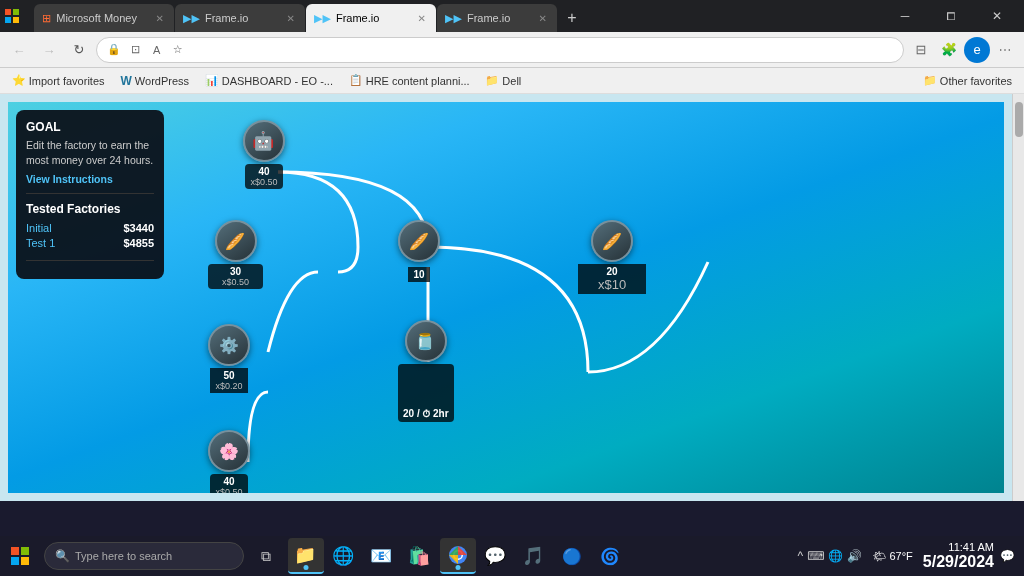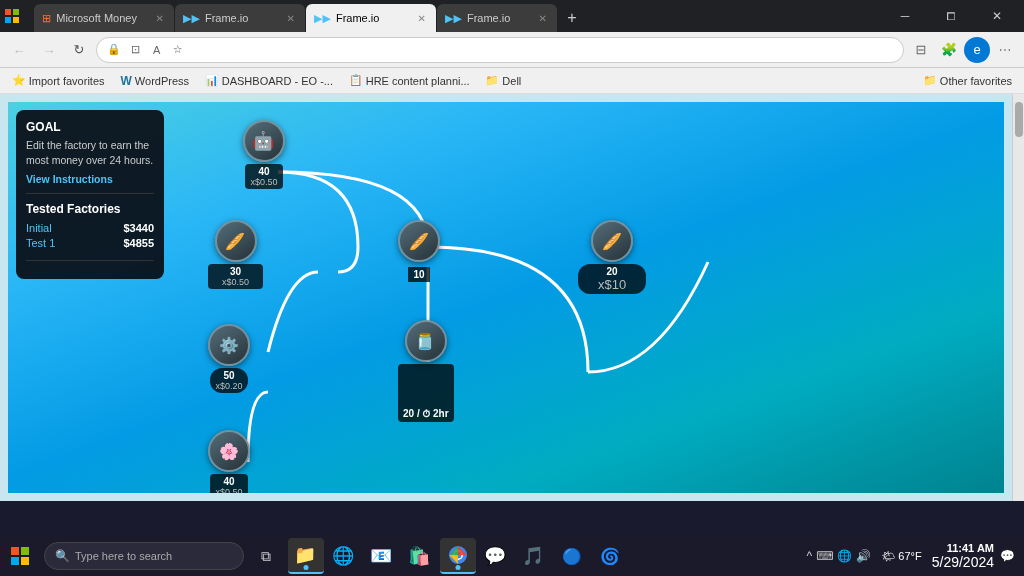--- a/index.html
+++ b/index.html
@@ -51,22 +51,22 @@
     .taskbar { width: 100%; height: 40px; background: #1a1a2a; display: flex; align-items: center; position: absolute; bottom: 0; left: 0; }
     .start-btn { width: 40px; height: 40px; display: flex; align-items: center; justify-content: center; cursor: pointer; background: transparent; }
     .search-bar { display: flex; align-items: center; background: #2a2a3a; border: 1px solid #444; border-radius: 15px; height: 28px; padding: 0 10px; gap: 5px; margin: 0 4px; width: 200px; cursor: text; }
     .search-icon-tb { color: #aaa; font-size: 12px; }
     .search-text { color: #aaa; font-size: 11px; }
     .taskbar-pinned { display: flex; align-items: center; gap: 2px; margin-left: 4px; }
     .taskbar-icon { width: 36px; height: 36px; display: flex; align-items: center; justify-content: center; cursor: pointer; border-radius: 4px; font-size: 18px; }
     .taskbar-icon.active { background: #333; border-bottom: 2px solid #4fc3f7; }
     .taskbar-tray { margin-left: auto; display: flex; align-items: center; gap: 4px; padding-right: 6px; }
     .tray-item { display: flex; flex-direction: column; align-items: flex-end; }
-    .tray-time { color: white; font-size: 11px; font-weight: bold; }
-    .tray-date { color: white; font-size: 14px; }
+    .tray-time { color: white; font-size: 11px; font-weight: normal; }
+    .tray-date { color: white; font-size: 16px; font-weight: bold; }
     .tray-icons { display: flex; align-items: center; gap: 4px; margin-right: 6px; }
     .tray-icon { color: #ccc; font-size: 12px; cursor: pointer; }
     .weather { display: flex; align-items: center; gap: 3px; color: white; font-size: 11px; margin-right: 6px; }
 
     .tab-dot { width: 5px; height: 5px; border-radius: 50%; background: #4fc3f7; position: absolute; bottom: 2px; left: 50%; transform: translateX(-50%); }
   </style>
 </head>
 <body>
 
 <div style="position:relative; width:1024px; height:576px;">
@@ -204,29 +204,29 @@
       <div style="position:absolute; left:390px; top:118px; text-align:center;">
         <div style="width:42px; height:42px; border-radius:50%; background:linear-gradient(145deg,#546e7a,#263238); border:2px solid #78909c; display:flex; align-items:center; justify-content:center; margin:0 auto 2px; font-size:16px; box-shadow:0 2px 6px rgba(0,0,0,0.5);">🥖</div>
         <div style="background:rgba(0,0,0,0.75); border-radius:0; padding:2px 5px; display:inline-block;">
           <div style="color:white; font-size:10px; font-weight:bold;">10</div>
           <div style="color:#bbb; font-size:9px;"></div>
         </div>
       </div>
 
       <div style="position:absolute; left:570px; top:118px; text-align:center;">
         <div style="width:42px; height:42px; border-radius:50%; background:linear-gradient(145deg,#546e7a,#263238); border:2px solid #78909c; display:flex; align-items:center; justify-content:center; margin:0 auto 2px; font-size:16px; box-shadow:0 2px 6px rgba(0,0,0,0.5);">🥖</div>
-        <div style="background:rgba(0,0,0,0.75); border-radius:12px; padding:2px 20px; display:inline-block;">
+        <div style="background:rgba(0,0,0,0.75); border-radius:0; padding:2px 20px; display:inline-block;">
           <div style="color:white; font-size:10px; font-weight:bold;">20</div>
           <div style="color:#bbb; font-size:13px;">x$10</div>
         </div>
       </div>
 
       <div style="position:absolute; left:200px; top:222px; text-align:center;">
         <div style="width:42px; height:42px; border-radius:50%; background:linear-gradient(145deg,#546e7a,#263238); border:2px solid #78909c; display:flex; align-items:center; justify-content:center; margin:0 auto 2px; font-size:16px; box-shadow:0 2px 6px rgba(0,0,0,0.5);">⚙️</div>
-        <div style="background:rgba(0,0,0,0.75); border-radius:12px; padding:2px 5px; display:inline-block;">
+        <div style="background:rgba(0,0,0,0.75); border-radius:0; padding:2px 5px; display:inline-block;">
           <div style="color:white; font-size:10px; font-weight:bold;">50</div>
           <div style="color:#bbb; font-size:9px;">x$0.20</div>
         </div>
       </div>
 
       <div style="position:absolute; left:390px; top:218px; text-align:center;">
         <div style="width:42px; height:42px; border-radius:50%; background:linear-gradient(145deg,#546e7a,#263238); border:2px solid #78909c; display:flex; align-items:center; justify-content:center; margin:0 auto 2px; font-size:16px; box-shadow:0 2px 6px rgba(0,0,0,0.5);">🫙</div>
         <div style="background:rgba(0,0,0,0.75); border-radius:4px; padding:2px 5px; display:inline-block;">
           <div style="color:white; font-size:10px; font-weight:bold;margin-top:42px;">20 / ⏱ 2hr</div>
         </div>

